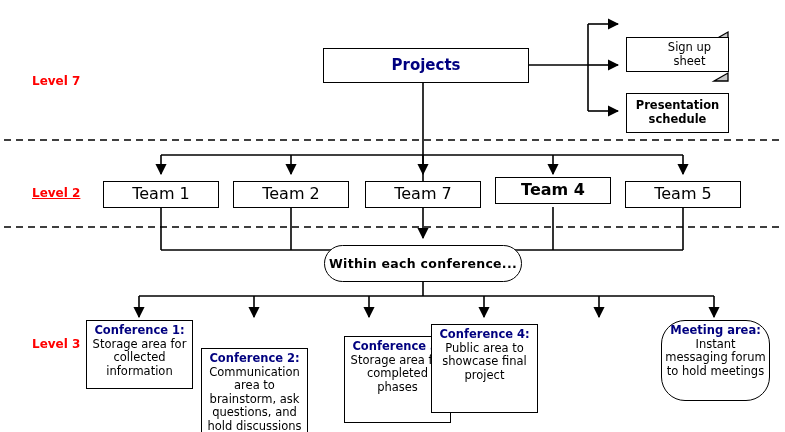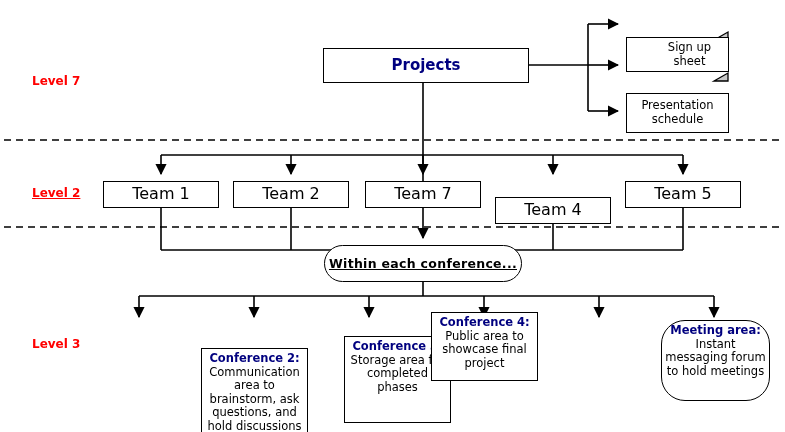--- a/index.html
+++ b/index.html
@@ -68,21 +68,20 @@
     background: #ffffff;
     border-radius: 20px;
     display: flex;
     align-items: center;
     justify-content: center;
     font-size: 12.5px;
     font-weight: bold;
     color: #000000;
     font-family: "DejaVu Sans", sans-serif;
     letter-spacing: 0.3px;
-    text-decoration: underline;
   }
   .node-conf {
     justify-content: flex-start;
     padding-top: 3px;
     font-size: 11.5px;
     color: #000000;
     font-family: "DejaVu Sans", sans-serif;
   }
   .conf-title {
     color: #00007f;
@@ -157,57 +156,61 @@
   <div class="level-label" style="left:32px; top:186px;text-decoration:underline;">Level 2</div>
   <div class="level-label" style="left:32px; top:337px;">Level 3</div>
 
   <div class="node node-root" style="left:323px; top:48px; width:206px; height:35px;">
     <span>Projects</span>
   </div>
 
   <div class="node node-doc" style="left:626px; top:37px; width:103px; height:35px;padding-left:28px;">
     <span>Sign up sheet</span>
   </div>
-  <div class="node node-doc" style="left:626px; top:93px; width:103px; height:40px; white-space:pre-line;">
+  <div class="node node-doc" style="left:626px; top:93px; width:103px; height:40px; white-space:pre-line;font-weight:bold;">
     <span style="white-space:pre-line;">Presentation
 schedule</span>
   </div>
 
   <div class="node node-team" style="left:103px; top:181px; width:116px; height:27px;">
     <span>Team 1</span>
   </div>
   <div class="node node-team" style="left:233px; top:181px; width:116px; height:27px;">
     <span>Team 2</span>
   </div>
   <div class="node node-team" style="left:365px; top:181px; width:116px; height:27px;">
     <span>Team 7</span>
   </div>
-  <div class="node node-team" style="left:495px; top:197px; width:116px; height:27px;">
+  <div class="node node-team" style="left:495px; top:177px; width:116px; height:27px;font-weight:bold;">
     <span>Team 4</span>
   </div>
   <div class="node node-team" style="left:625px; top:181px; width:116px; height:27px;">
     <span>Team 5</span>
   </div>
 
   <div class="node-capsule" style="left:324px; top:245px; width:198px; height:37px;">
     <span>Within each conference...</span>
   </div>
 
+  <div class="node node-conf" style="left:86px; top:320px; width:107px; height:69px;">
+    <span class="conf-title">Conference 1:</span>
+    <span class="conf-body">Storage area for collected information</span>
+  </div>
 
   <div class="node node-conf" style="left:201px; top:320px; width:107px; height:105px;margin-top:28px;">
     <span class="conf-title">Conference 2:</span>
     <span class="conf-body">Communication area to brainstorm, ask questions, and hold discussions</span>
   </div>
 
   <div class="node node-conf" style="left:316px; top:336px; width:107px; height:87px;margin-left:28px;">
     <span class="conf-title">Conference 3:</span>
     <span class="conf-body">Storage area for completed phases</span>
   </div>
 
-  <div class="node node-conf" style="left:431px; top:312px; width:107px; height:69px;">
+  <div class="node node-conf" style="left:431px; top:324px; width:107px; height:89px;">
     <span class="conf-title">Conference 4:</span>
     <span class="conf-body">Public area to showcase final project</span>
   </div>
 
 
   <div class="node node-conf" style="left:661px; top:320px; width:109px; height:81px;border-radius:24px;">
     <span class="conf-title">Meeting area:</span>
     <span class="conf-body">Instant messaging forum to hold meetings</span>
   </div>
 

